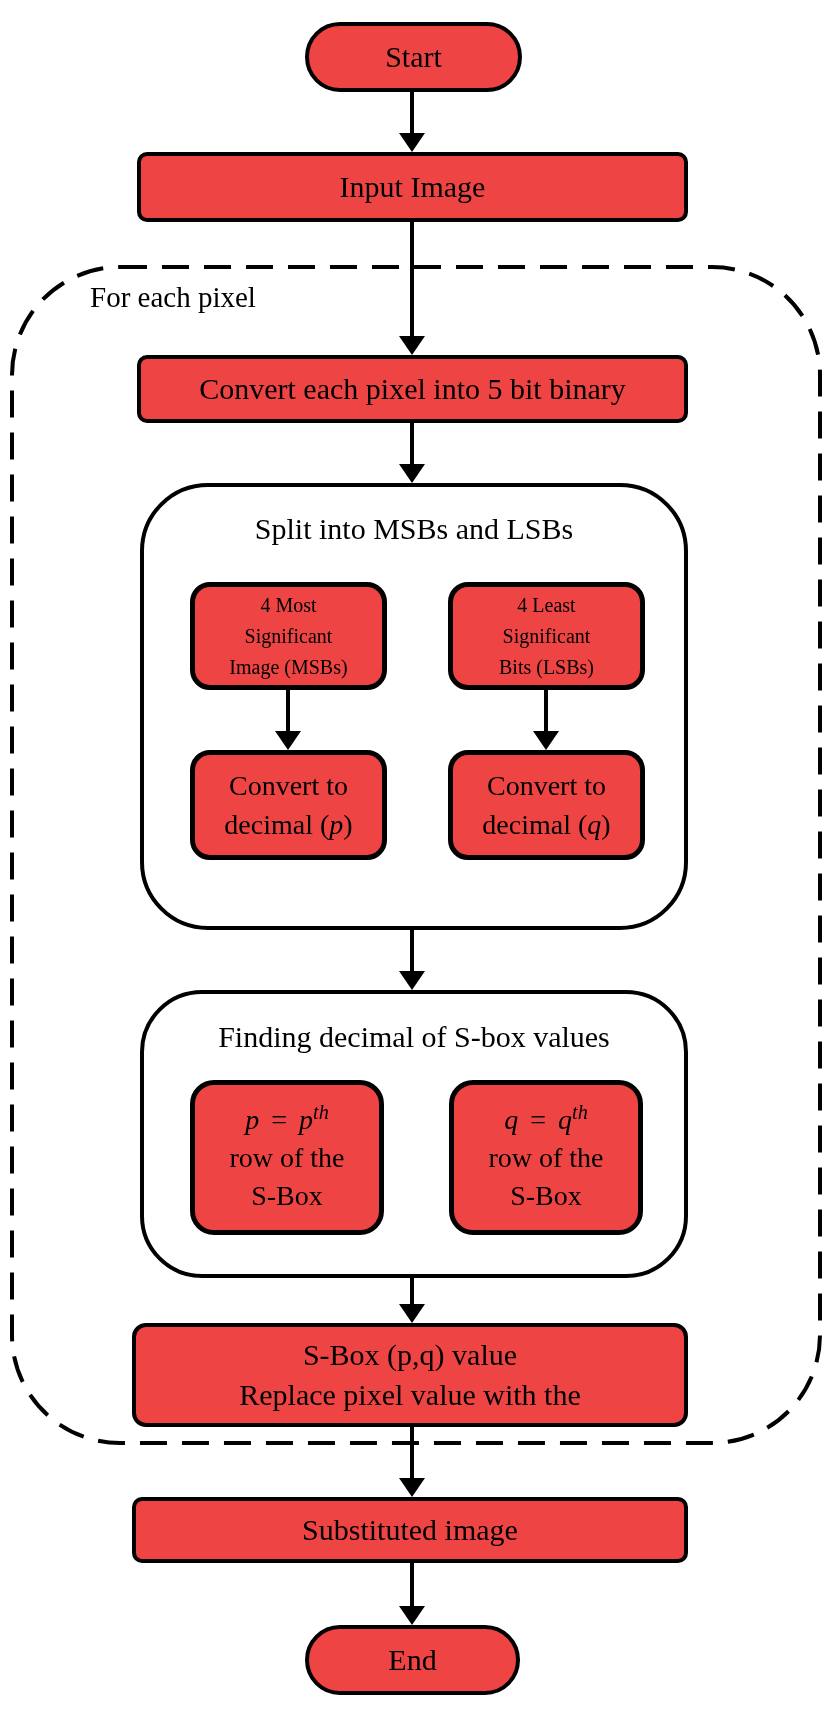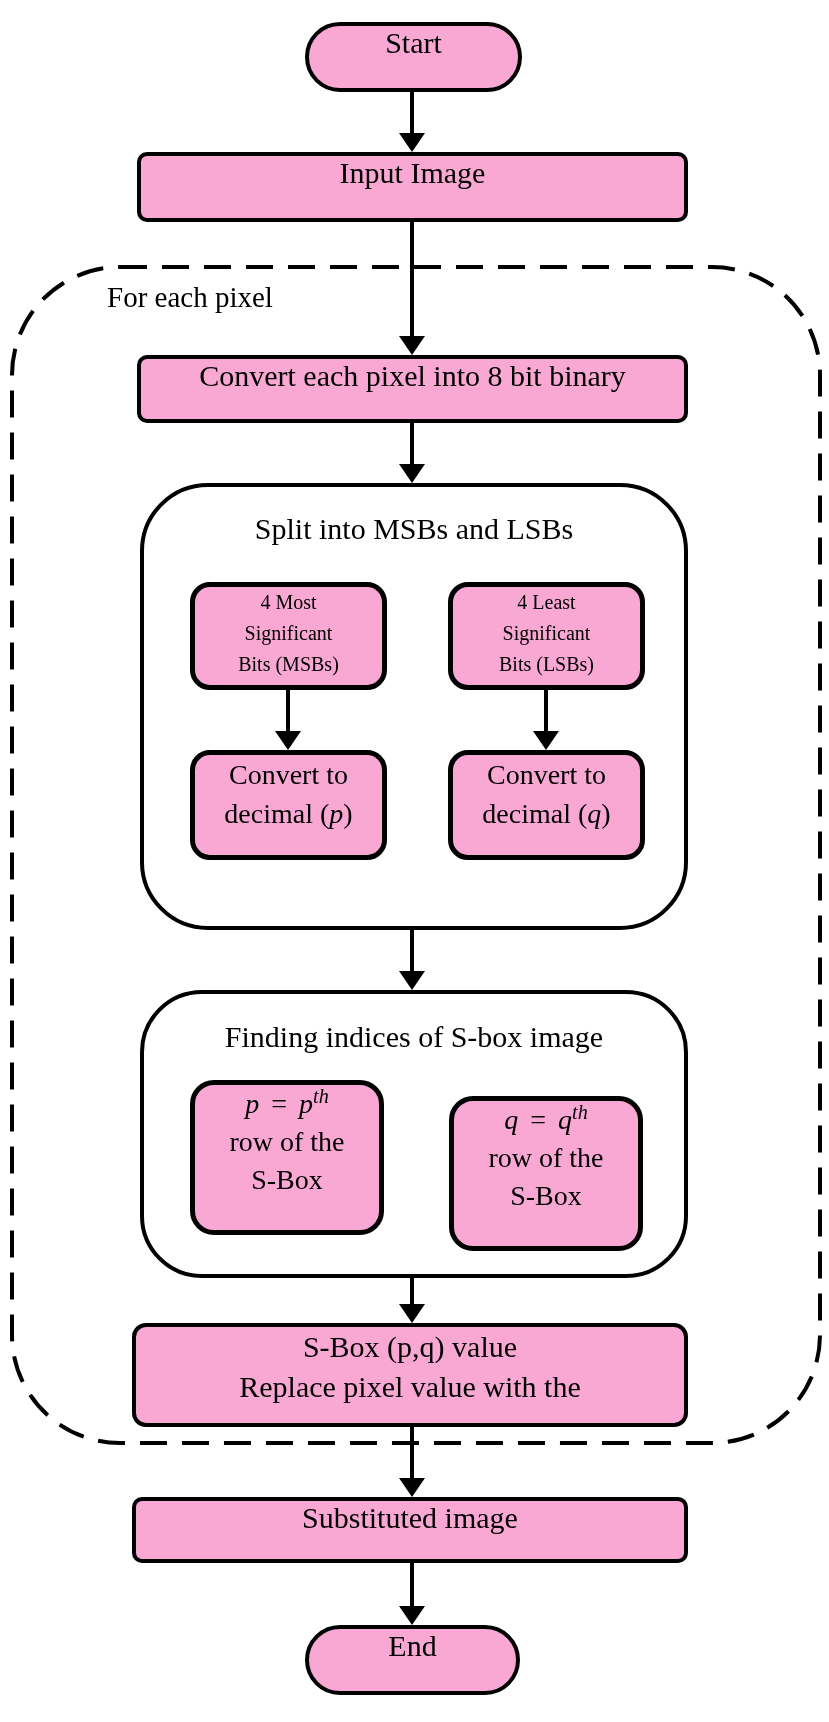--- a/index.html
+++ b/index.html
@@ -11,26 +11,26 @@
     position: relative;
     width: 829px;
     height: 1722px;
     background: #ffffff;
     font-family: "Liberation Serif", "DejaVu Serif", serif;
     color: #000000;
   }
   .node {
     position: absolute;
     box-sizing: border-box;
-    background: #f9a8d4;
+    background: #ef4444;
     border: 4px solid #000000;
     display: flex;
     flex-direction: column;
     align-items: center;
-    justify-content: flex-start;
+    justify-content: center;
     text-align: center;
   }
   .oval   { border-radius: 36px; font-size: 30px; }
   .procbox{ border-radius: 10px; font-size: 30px; }
   .bigbox { border-radius: 68px; background: transparent; justify-content: flex-start; }
   .smallbox { border-radius: 20px; border-width: 5px; font-size: 20px; line-height: 31px; }
   .decbox { border-radius: 20px; border-width: 5px; font-size: 28px; line-height: 39px; }
   .idxbox { border-radius: 24px; border-width: 5px; font-size: 28px; line-height: 38px; }
   .ctitle {
     position: absolute;
@@ -64,21 +64,21 @@
   .twoline { line-height: 40px; }
 </style>
 </head>
 <body>
 
 <div class="canvas">
 
   <svg class="loop-svg" style="left:10px; top:265px;" width="812" height="1182">
     <rect x="2" y="2" width="808" height="1176" rx="108" ry="108" fill="none" stroke="#000000" stroke-width="4" stroke-dasharray="27 15"></rect>
   </svg>
-  <div class="loop-label" style="left:107px; top:281px;">For each pixel</div>
+  <div class="loop-label" style="left:90px; top:281px;">For each pixel</div>
 
   <div class="arrow" style="left:399px; top:92px;  height:60px;">
       <div class="shaft"></div>
       <div class="head"></div>
     </div>
   <div class="arrow" style="left:399px; top:220px; height:135px;">
       <div class="shaft"></div>
       <div class="head"></div>
     </div>
   <div class="arrow" style="left:399px; top:423px; height:60px;">
@@ -112,55 +112,55 @@
 
   <div class="node oval" style="left:305px; top:22px; width:217px; height:70px;">
     <span>Start</span>
   </div>
 
   <div class="node procbox" style="left:137px; top:152px; width:551px; height:70px;">
     <span>Input Image</span>
   </div>
 
   <div class="node procbox" style="left:137px; top:355px; width:551px; height:68px;">
-    <span>Convert each pixel into 8 bit binary</span>
+    <span>Convert each pixel into 5 bit binary</span>
   </div>
 
   <div class="node bigbox" style="left:140px; top:483px; width:548px; height:447px;"></div>
   <div class="ctitle" style="left:140px; top:512px; width:548px;text-align:center;">Split into MSBs and LSBs</div>
 
   <div class="node smallbox" style="left:190px; top:582px; width:197px; height:108px;">
     <div>4 Most</div>
     <div>Significant</div>
-    <div>Bits (MSBs)</div>
+    <div>Image (MSBs)</div>
   </div>
   <div class="node smallbox" style="left:448px; top:582px; width:197px; height:108px;">
     <div>4 Least</div>
     <div>Significant</div>
     <div>Bits (LSBs)</div>
   </div>
 
   <div class="node decbox" style="left:190px; top:750px; width:197px; height:110px;">
     <div>Convert to</div>
     <div><span>decimal (</span><span class="mvar">p</span><span>)</span></div>
   </div>
   <div class="node decbox" style="left:448px; top:750px; width:197px; height:110px;">
     <div>Convert to</div>
     <div><span>decimal (</span><span class="mvar">q</span><span>)</span></div>
   </div>
 
   <div class="node bigbox" style="left:140px; top:990px; width:548px; height:288px; border-radius:62px;"></div>
-  <div class="ctitle" style="left:140px; top:1020px; width:548px;">Finding indices of S-box image</div>
+  <div class="ctitle" style="left:140px; top:1020px; width:548px;">Finding decimal of S-box values</div>
 
   <div class="node idxbox" style="left:190px; top:1080px; width:194px; height:155px;">
     <div class="formula"><span class="mvar">p</span><span class="eq">=</span><span class="mvar">p</span><sup>th</sup></div>
     <div>row of the</div>
     <div>S-Box</div>
   </div>
-  <div class="node idxbox" style="left:449px; top:1080px; width:194px; height:155px;margin-top:16px;">
+  <div class="node idxbox" style="left:449px; top:1080px; width:194px; height:155px;">
     <div class="formula"><span class="mvar">q</span><span class="eq">=</span><span class="mvar">q</span><sup>th</sup></div>
     <div>row of the</div>
     <div>S-Box</div>
   </div>
 
   <div class="node procbox twoline" style="left:132px; top:1323px; width:556px; height:104px; border-radius:14px;">
     <div>S-Box (p,q) value</div>
     <div>Replace pixel value with the</div>
   </div>
 

